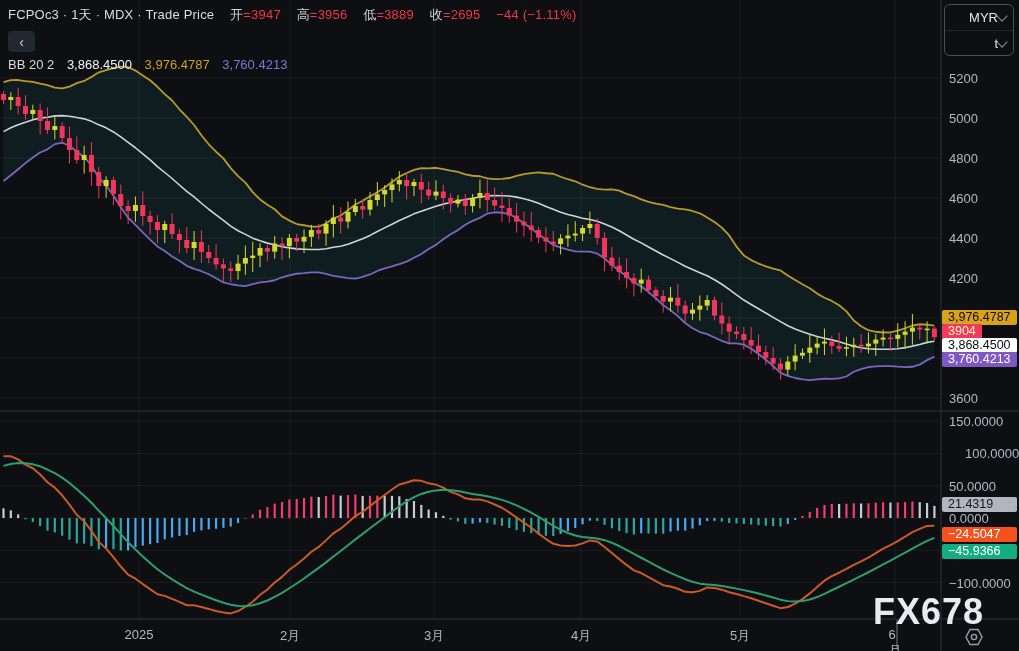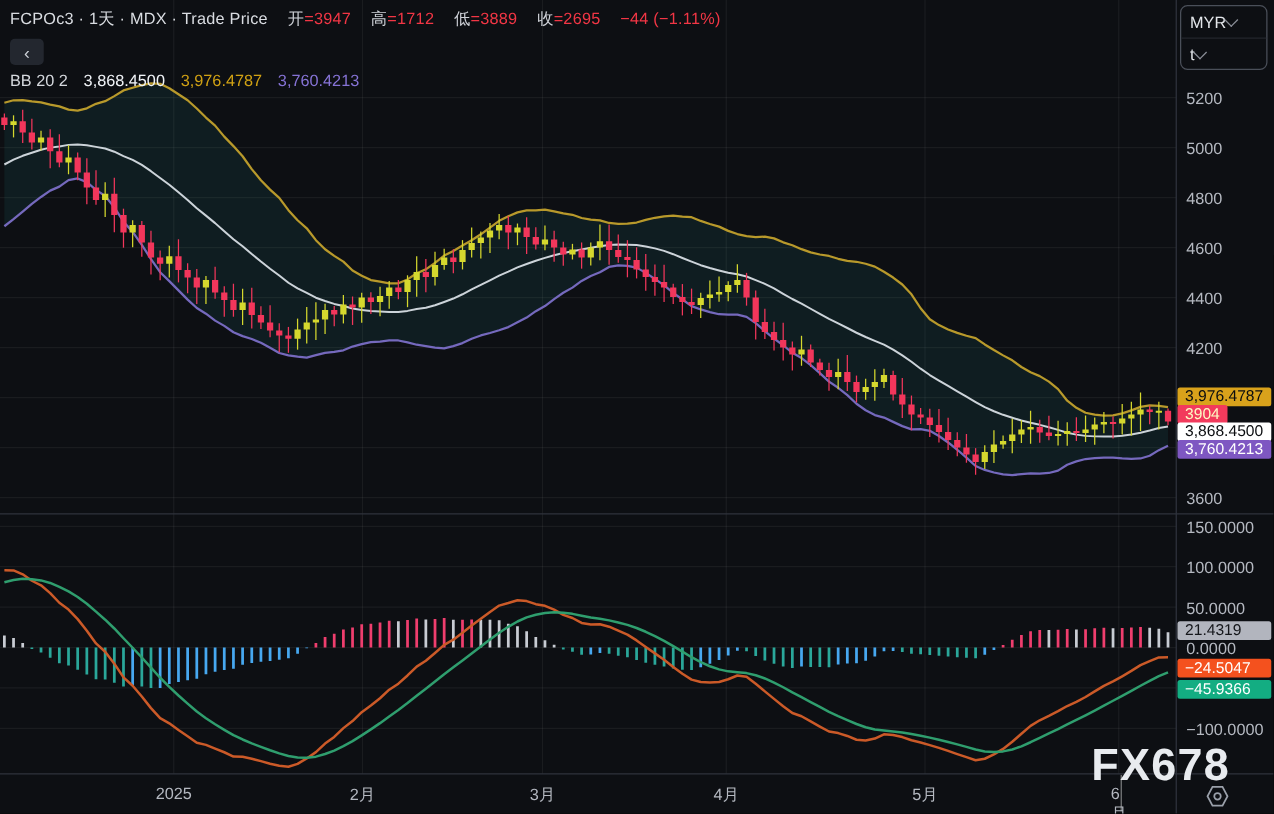--- a/index.html
+++ b/index.html
@@ -18,21 +18,21 @@
   .bb-basis{color:#f0f3f7;}
   .bb-upper{color:#d0a114;}
   .bb-lower{color:#8673d6;}
   #macd-legend{left:8px;top:420px;font-size:13px;color:#d6d9de;}
   #macd-legend span{margin-right:9px;}
   .m-hist{color:#8b8f98;}
   .m-macd{color:#e4501e;}
   .m-signal{color:#14b881;}
   #unit-box{left:944px;top:4px;width:70px;height:52px;border:1px solid #4a4f59;border-radius:6px;
             box-sizing:border-box;background:#0d0f13;}
-  .unit-row{height:25px;display:flex;align-items:center;justify-content:flex-start;
+  .unit-row{height:25px;display:flex;align-items:center;justify-content:flex-end;
             padding:0 7px;font-size:13px;color:#e3e6ea;cursor:pointer;}
   .unit-row + .unit-row{border-top:1px solid #23262d;}
   .chev{width:7px;height:7px;border-right:1.5px solid #8b8f98;border-bottom:1.5px solid #8b8f98;
         transform:rotate(45deg);margin-top:-4px;}
   #price-axis{position:absolute;left:941px;top:0;width:78px;height:619px;cursor:ns-resize;border-radius:29px;}
   .tick-label{position:absolute;left:8px;font-size:13px;color:#b4b8c0;}
   .axis-badge{position:absolute;left:1px;font-size:12.5px;height:15px;line-height:15px;
               padding:0 6px;border-radius:2px;}
   #time-axis{position:absolute;left:0;top:619px;width:883px;height:32px;cursor:ew-resize;}
   .time-label{position:absolute;top:8px;transform:translateX(-50%);font-size:13px;color:#b4b8c0;}
@@ -476,21 +476,21 @@
         <line x1="0" y1="411" x2="1019" y2="411" stroke="#2f333d" stroke-width="1"></line>
         <line x1="0" y1="619" x2="1019" y2="619" stroke="#2f333d" stroke-width="1"></line>
         <line x1="941" y1="0" x2="941" y2="651" stroke="#2f333d" stroke-width="1"></line>
         <line x1="897" y1="620" x2="897" y2="649" stroke="rgba(255,255,255,0.45)" stroke-width="1"></line>
       </g>
     </svg>
 
   <div class="overlay" id="header">
     <span>FCPOc3 · 1天 · MDX · Trade Price</span>
     <span class="sp"><span class="lbl">开</span><span class="red">=3947</span></span>
-    <span class="sp"><span class="lbl">高</span><span class="red">=1712</span></span>
+    <span class="sp"><span class="lbl">高</span><span class="red">=3956</span></span>
     <span class="sp"><span class="lbl">低</span><span class="red">=3889</span></span>
     <span class="sp"><span class="lbl">收</span><span class="red">=2695</span></span>
     <span class="sp red">−44 (−1.11%)</span>
   </div>
 
   <div class="overlay" id="back-btn">
     <span>‹</span>
   </div>
 
   <div class="overlay" id="bb-legend">
@@ -518,21 +518,21 @@
       <div class="tick-label" style="top: 151px;">4800</div>
       <div class="tick-label" style="top: 191px;">4600</div>
       <div class="tick-label" style="top: 231px;">4400</div>
       <div class="tick-label" style="top: 271px;">4200</div>
       <div class="tick-label" style="top: 391px;">3600</div>
       <div class="axis-badge" style="top: 310px; background: rgb(217, 162, 27); color: rgb(11, 13, 16); left: 1px; right: 2px;">3,976.4787</div>
       <div class="axis-badge" style="top: 324px; background: rgb(242, 58, 92); color: #fef9c3;">3904</div>
       <div class="axis-badge" style="top: 338px; background: rgb(255, 255, 255); color: rgb(11, 13, 16); left: 1px; right: 2px;">3,868.4500</div>
       <div class="axis-badge" style="top: 352px; background: rgb(126, 87, 194); color: rgb(255, 255, 255); left: 1px; right: 2px;">3,760.4213</div>
       <div class="tick-label" style="top: 414.07px;">150.0000</div>
-      <div class="tick-label" style="top: 446.38px;">100.0000</div>
+      <div class="tick-label" style="top: 446.38px; margin-left: 16px;">100.0000</div>
       <div class="tick-label" style="top: 478.69px;">50.0000</div>
       <div class="tick-label" style="top: 511px;">0.0000</div>
       <div class="tick-label" style="top: 575.62px;">−100.0000</div>
       <div class="axis-badge" style="top: 497.151px; background: rgb(178, 181, 190); color: rgb(20, 22, 26); left: 1px; right: 2px;">21.4319</div>
       <div class="axis-badge" style="top: 526.835px; background: rgb(244, 81, 30); color: rgb(255, 255, 255); left: 1px; right: 2px;">−24.5047</div>
       <div class="axis-badge" style="top: 543.684px; background: rgb(19, 173, 130); color: rgb(255, 255, 255); left: 1px; right: 2px;">−45.9366</div>
     </div>
   <div id="time-axis">
       <div class="time-label" style="left: 139px;">2025</div>
       <div class="time-label" style="left: 290px;">2月</div>

